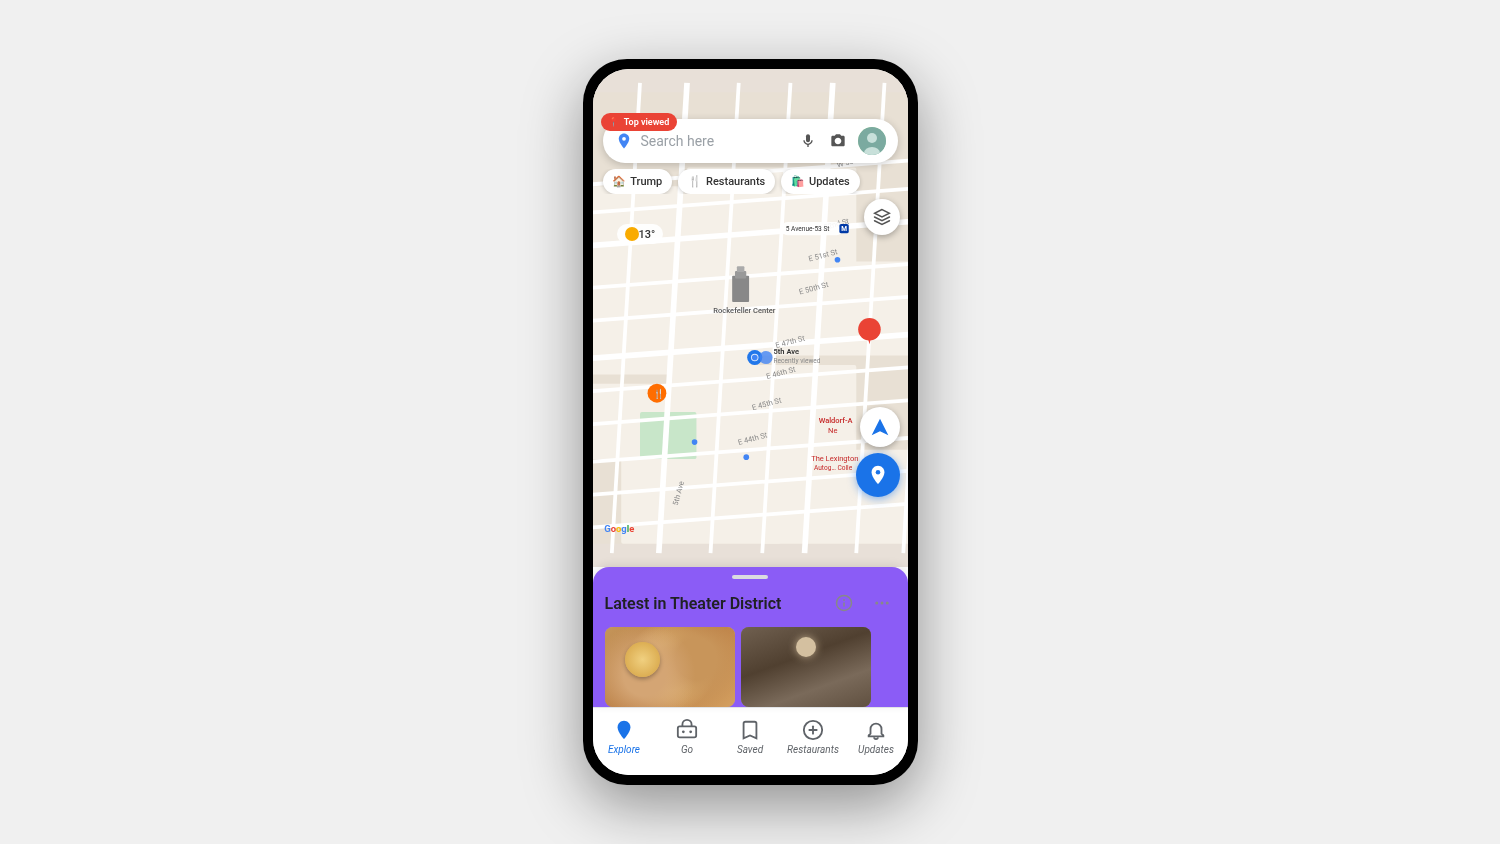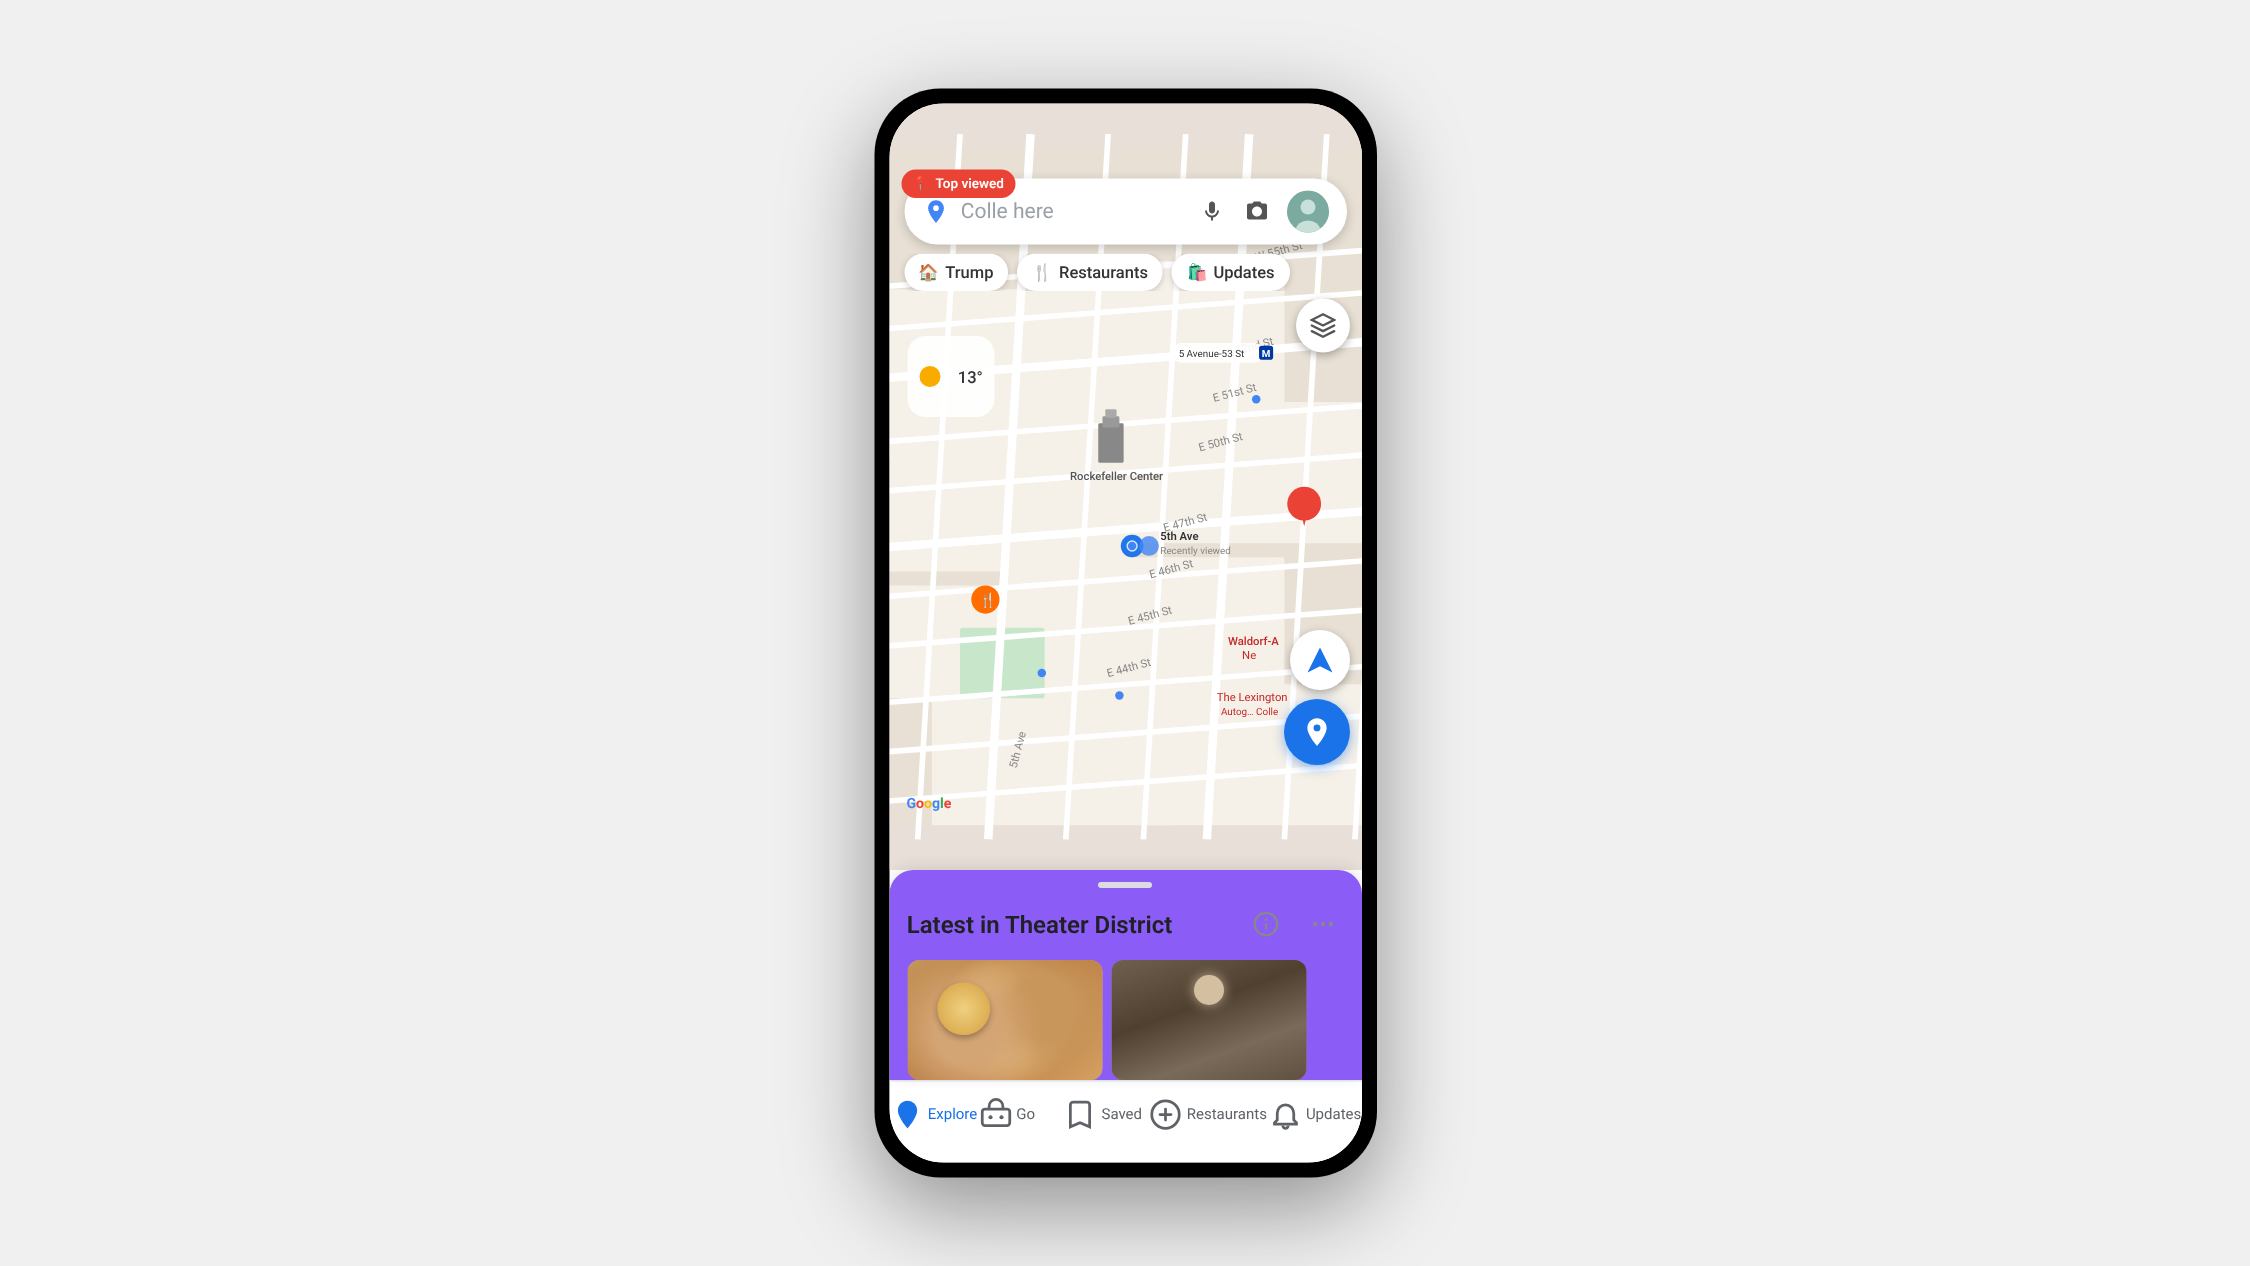--- a/index.html
+++ b/index.html
@@ -256,25 +256,26 @@
     .bottom-nav {
       display: flex;
       background: #fff;
       border-top: 1px solid #e8eaed;
       padding: 6px 0 16px;
     }
 
     .nav-item {
       flex: 1;
       display: flex;
-      flex-direction: row;
+      flex-direction: column;
       align-items: center;
       gap: 2px;
       padding: 4px 0;
       cursor: pointer;
+      font-style: italic;
     }
 
     .nav-icon {
       width: 24px;
       height: 24px;
       display: flex;
       align-items: center;
       justify-content: center;
     }
 
@@ -289,27 +290,27 @@
 
     .nav-icon.active svg path,
     .nav-icon.active svg circle {
       fill: #1a73e8;
     }
 
     
     .weather-badge {
       position: absolute;
       top: 155px;
-      left: 12px;
+      left: 24px;
       background: rgba(255,255,255,0.9);
       border-radius: 12px;
-      padding: 20px 8px;
-      display: flex;
-      align-items: center;
-      gap: 12px;
+      padding: 3px 8px;
+      display: flex;
+      align-items: center;
+      gap: 0;
       font-size: 11px;
       font-weight: 500;
       color: #333;
       z-index: 5;
     }
 
     .sun-icon {
       width: 14px;
       height: 14px;
       background: #f9ab00;
@@ -507,21 +508,21 @@
       </div>
 
       
       <div class="search-area">
         <div class="search-bar">
 
           <svg class="google-maps-pin-icon" viewBox="0 0 24 24">
             <path d="M12 2C8.13 2 5 5.13 5 9c0 5.25 7 13 7 13s7-7.75 7-13c0-3.87-3.13-7-7-7z" fill="#4285F4"></path>
             <circle cx="12" cy="9" r="2.5" fill="white"></circle>
           </svg>
-          <span class="search-input-text">Colle here</span>
+          <span class="search-input-text">Search here</span>
           <div class="search-icons">
             <div class="search-icon-btn">
               <svg width="16" height="16" viewBox="0 0 24 24">
                 <path d="M12 14c1.66 0 3-1.34 3-3V5c0-1.66-1.34-3-3-3S9 3.34 9 5v6c0 1.66 1.34 3 3 3z" fill="#555"></path>
                 <path d="M17 11c0 2.76-2.24 5-5 5s-5-2.24-5-5H5c0 3.53 2.61 6.43 6 6.92V21h2v-3.08c3.39-.49 6-3.39 6-6.92h-2z" fill="#555"></path>
               </svg>
             </div>
             <div class="search-icon-btn">
               <svg width="16" height="16" viewBox="0 0 24 24">
                 <path d="M9 2L7.17 4H4c-1.1 0-2 .9-2 2v12c0 1.1.9 2 2 2h16c1.1 0 2-.9 2-2V6c0-1.1-.9-2-2-2h-3.17L15 2H9zm3 15c-2.76 0-5-2.24-5-5s2.24-5 5-5 5 2.24 5 5-2.24 5-5 5z" fill="#555"></path>

